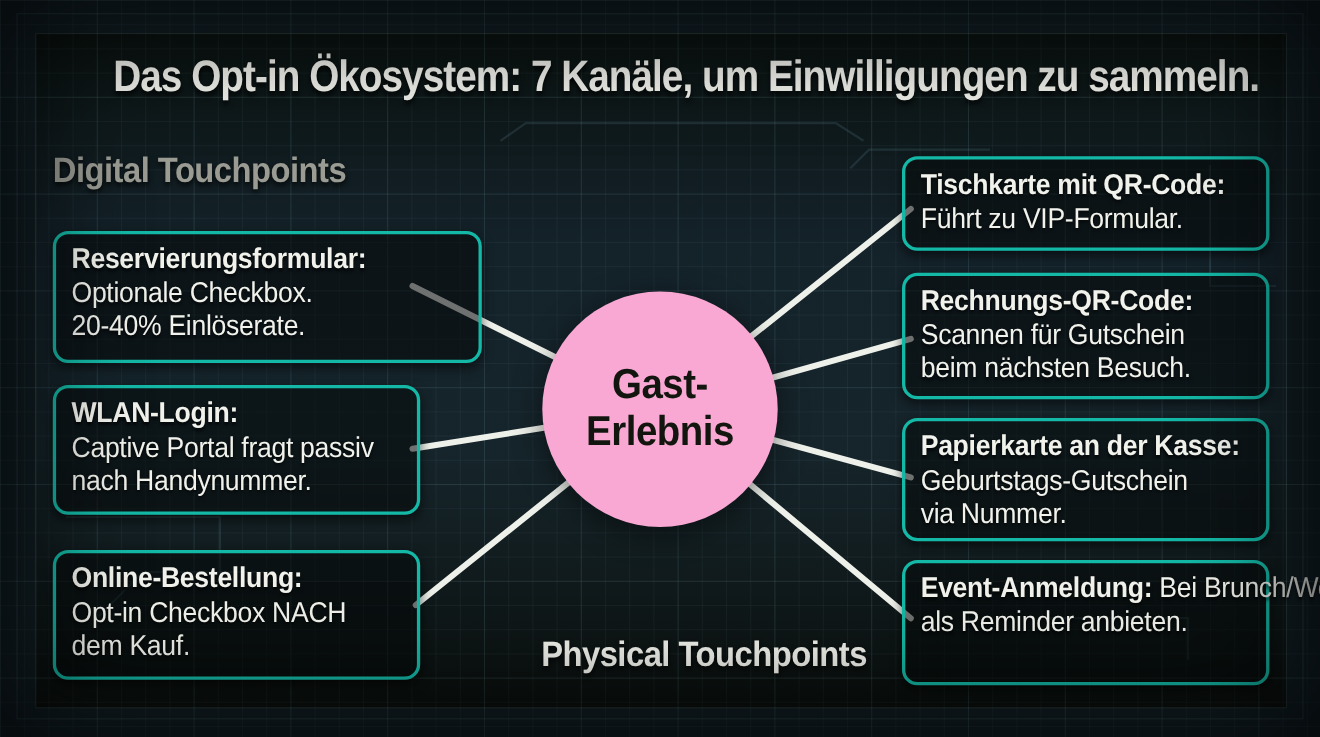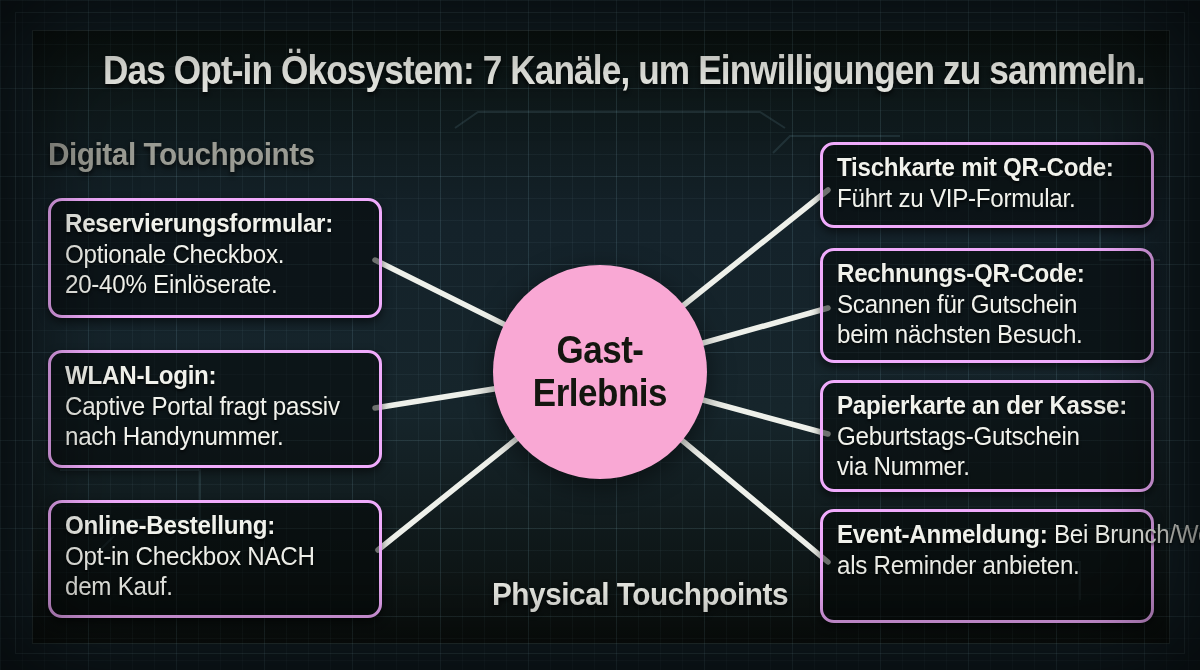--- a/index.html
+++ b/index.html
@@ -48,21 +48,21 @@
   .group-label{
     position:absolute;font-size:32px;font-weight:bold;letter-spacing:-0.5px;
     text-shadow:0 3px 5px rgba(0,0,0,0.75);white-space:nowrap;
   }
   .group-label.digital{left:48px;top:136px;color:#9a9b93;transform:scaleX(0.93);transform-origin:0 50%;}
   .group-label.physical{left:400px;top:576px;width:480px;text-align:center;color:#f1f2ec;transform:scaleX(0.93);transform-origin:50% 50%;}
 
   .node{
     position:absolute;box-sizing:border-box;
     background:rgba(5,10,9,0.55);
-    border:3px solid #f0abfc;border-radius:14px;
+    border:3px solid #14b8a6;border-radius:14px;
     padding:7px 14px;color:#f1f2ec;
     box-shadow:0 4px 10px rgba(0,0,0,0.55);
   }
   .node-text{
     font-size:26px;line-height:1.18;letter-spacing:-0.3px;white-space:pre;
     transform:scaleX(0.93);transform-origin:0 50%;
     text-shadow:0 2px 3px rgba(0,0,0,0.7);
   }
   .node-title{display:block;font-weight:bold;}
   .node-title-inline{font-weight:bold;}
@@ -105,21 +105,21 @@
     <line x1="828" y1="308" x2="600" y2="372"></line>
     <line x1="828" y1="434" x2="600" y2="372"></line>
     <line x1="828" y1="562" x2="600" y2="372"></line>
   </svg>
 
   <h1 class="title">Das Opt-in Ökosystem: 7 Kanäle, um Einwilligungen zu sammeln.</h1>
 
   <div class="group-label digital">Digital Touchpoints</div>
   <div class="group-label physical">Physical Touchpoints</div>
 
-  <div class="node" style="left:48px;top:198px;width:334px;height:120px;">
+  <div class="node" style="left:48px;top:210px;width:390px;height:120px;">
     <div class="node-text"><span class="node-title">Reservierungsformular:</span><span class="node-body">Optionale Checkbox.
 20-40% Einlöserate.</span></div>
   </div>
   <div class="node" style="left:48px;top:500px;width:334px;height:118px;">
     <div class="node-text"><span class="node-title">Online-Bestellung:</span><span class="node-body">Opt-in Checkbox NACH
 dem Kauf.</span></div>
   </div>
   <div class="node" style="left:48px;top:350px;width:334px;height:118px;">
     <div class="node-text"><span class="node-title">WLAN-Login:</span><span class="node-body">Captive Portal fragt passiv
 nach Handynummer.</span></div>

